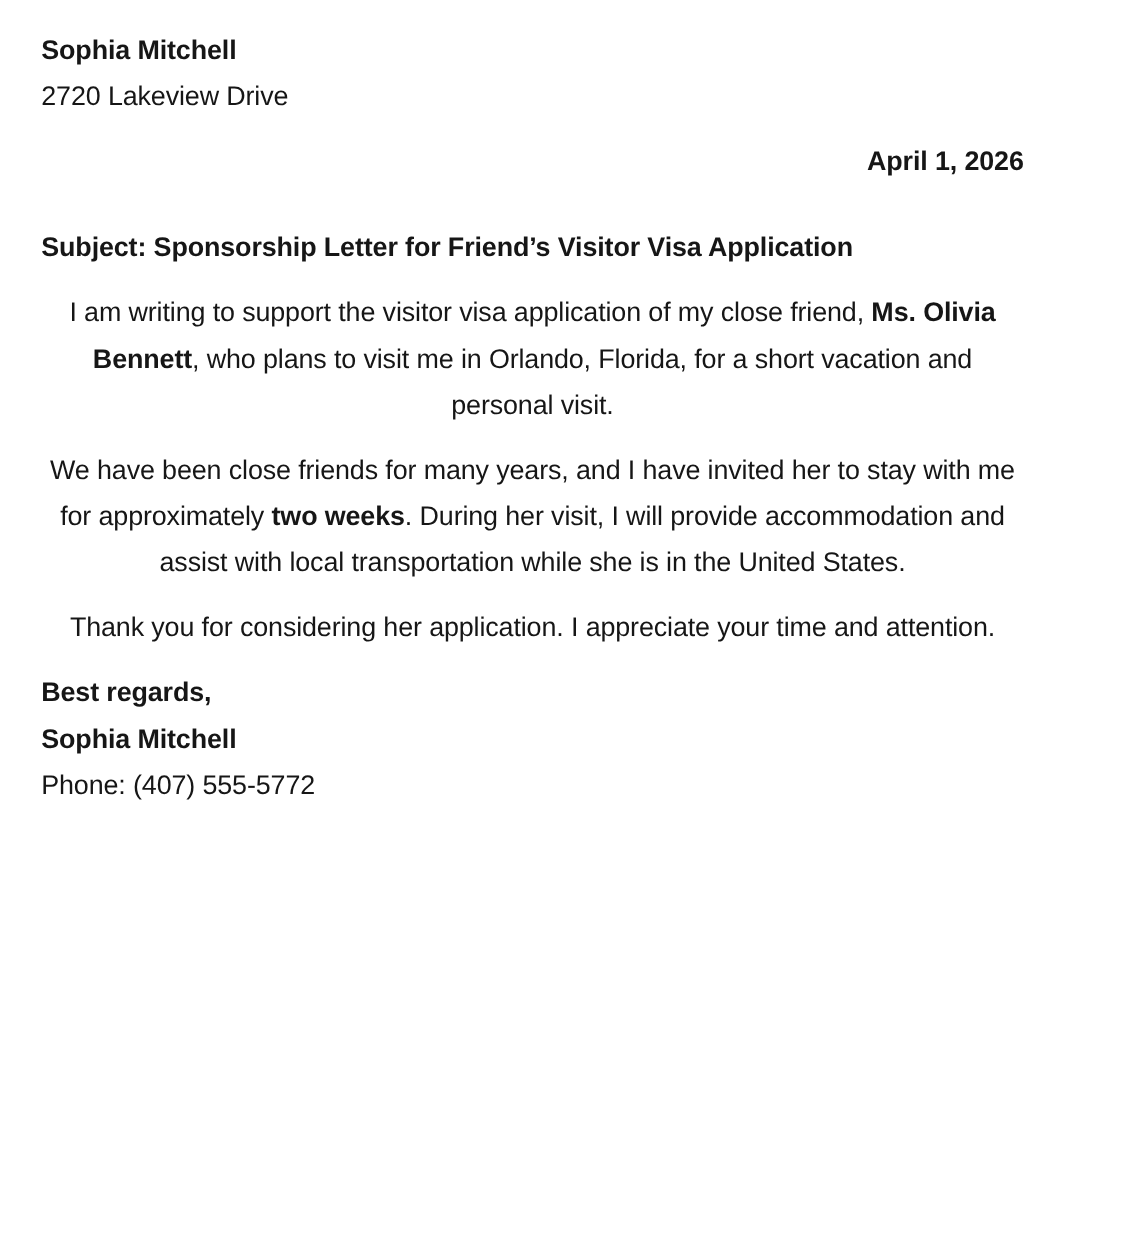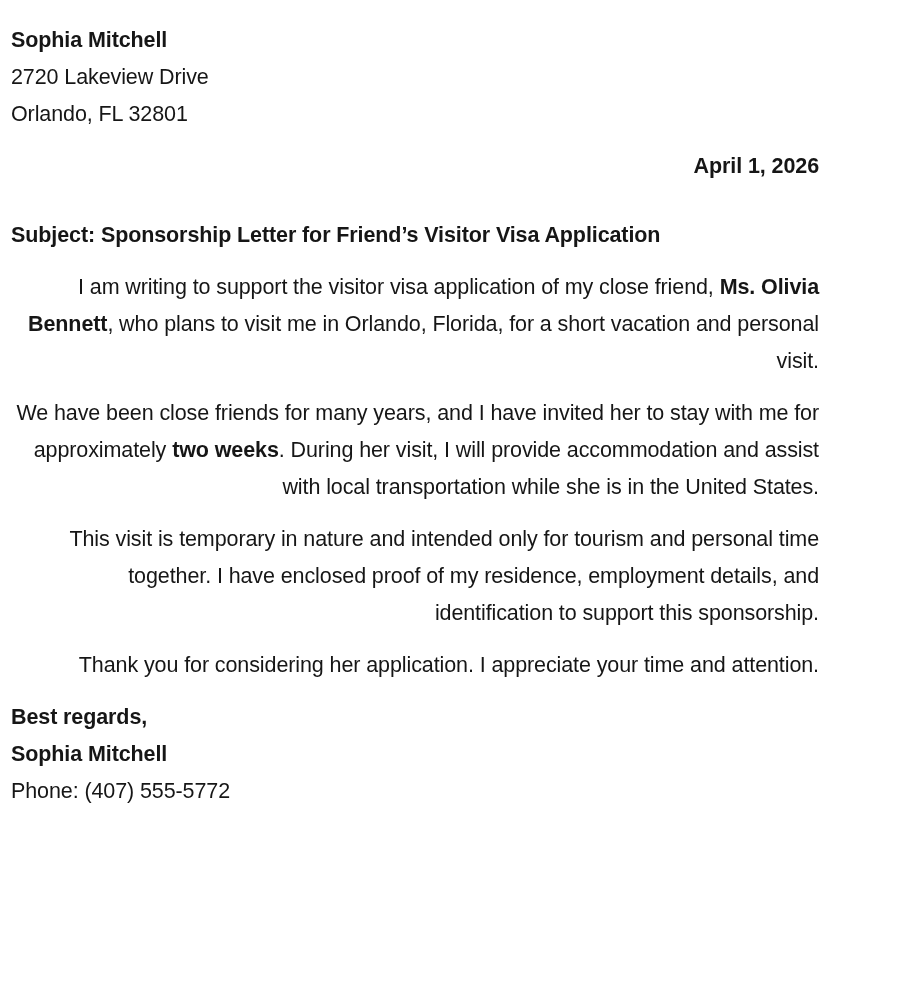--- a/index.html
+++ b/index.html
@@ -12,40 +12,40 @@
     width: 900px;
     min-height: 992px;
     font-family: "Liberation Sans", "DejaVu Sans", sans-serif;
     color: #161616;
     -webkit-font-smoothing: antialiased;
   }
   .page {
     width: 840px;
     min-height: 992px;
     box-sizing: border-box;
-    padding: 22px 21px 0 11px;
+    padding: 22px 21px 0 33px;
     background: #ffffff;
   }
   .block {
     margin: 0;
   }
   .line {
     font-size: 21.5px;
     line-height: 37px;
     letter-spacing: -0.1px;
     white-space: pre-wrap;
   }
   .bold {
     font-weight: 700;
   }
   .para {
     font-size: 21.5px;
     line-height: 37px;
     letter-spacing: -0.1px;
-    text-align: right;
+    text-align: center;
     max-width: 858px;
     margin: 0;
   }
   
   .gap-sender   { margin-bottom: 15px; }
   .gap-date     { margin-bottom: 15px; text-align: right; }
   .gap-recipient{ margin-bottom: 15px; }
   .gap-subject  { margin-bottom: 15px; margin-top: 32px; }
   .gap-salutation { margin-bottom: 15px; }
   .gap-para     { margin-bottom: 15px; }
@@ -53,38 +53,36 @@
   b { font-weight: 700; }
 </style>
 </head>
 <body>
 
 <div class="page">
 
   <div class="block gap-sender">
     <div class="line bold">Sophia Mitchell</div>
     <div class="line">2720 Lakeview Drive</div>
-    <div class="line">Orlando, FL 32801</div>
   </div>
 
   <div class="block gap-date">
     <div class="line bold">April 1, 2026</div>
   </div>
 
 
   <div class="block gap-subject">
     <div class="line bold">Subject: Sponsorship Letter for Friend’s Visitor Visa Application</div>
   </div>
 
 
   <p class="para gap-para"><span>I am writing to support the visitor visa application of my close friend, </span><b>Ms. Olivia Bennett</b><span>, who plans to visit me in Orlando, Florida, for a short vacation and personal visit.</span></p>
 
   <p class="para gap-para"><span>We have been close friends for many years, and I have invited her to stay with me for approximately </span><b>two weeks</b><span>. During her visit, I will provide accommodation and assist with local transportation while she is in the United States.</span></p>
 
-  <p class="para gap-para">This visit is temporary in nature and intended only for tourism and personal time together. I have enclosed proof of my residence, employment details, and identification to support this sponsorship.</p>
 
   <p class="para gap-last-para">Thank you for considering her application. I appreciate your time and attention.</p>
 
   <div class="block">
     <div class="line bold">Best regards,</div>
     <div class="line bold">Sophia Mitchell</div>
     <div class="line">Phone: (407) 555-5772</div>
   </div>
 
 </div>

